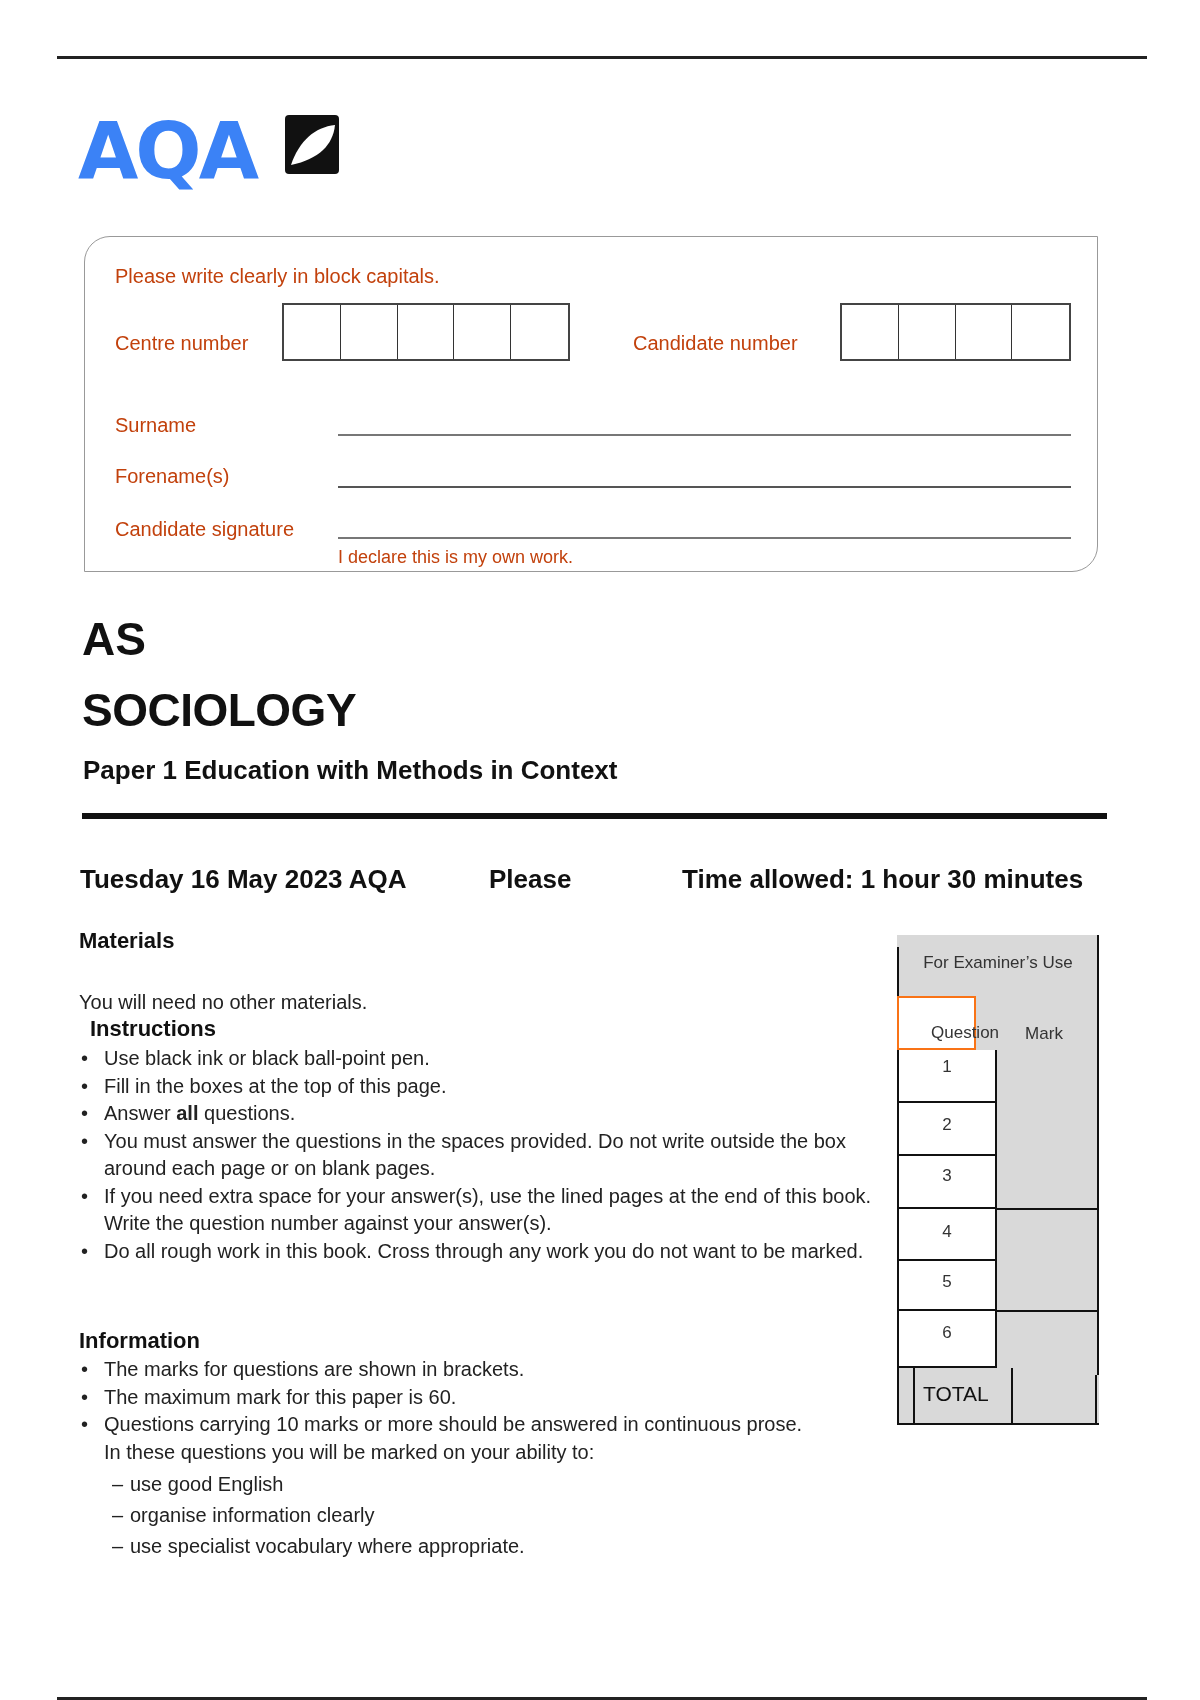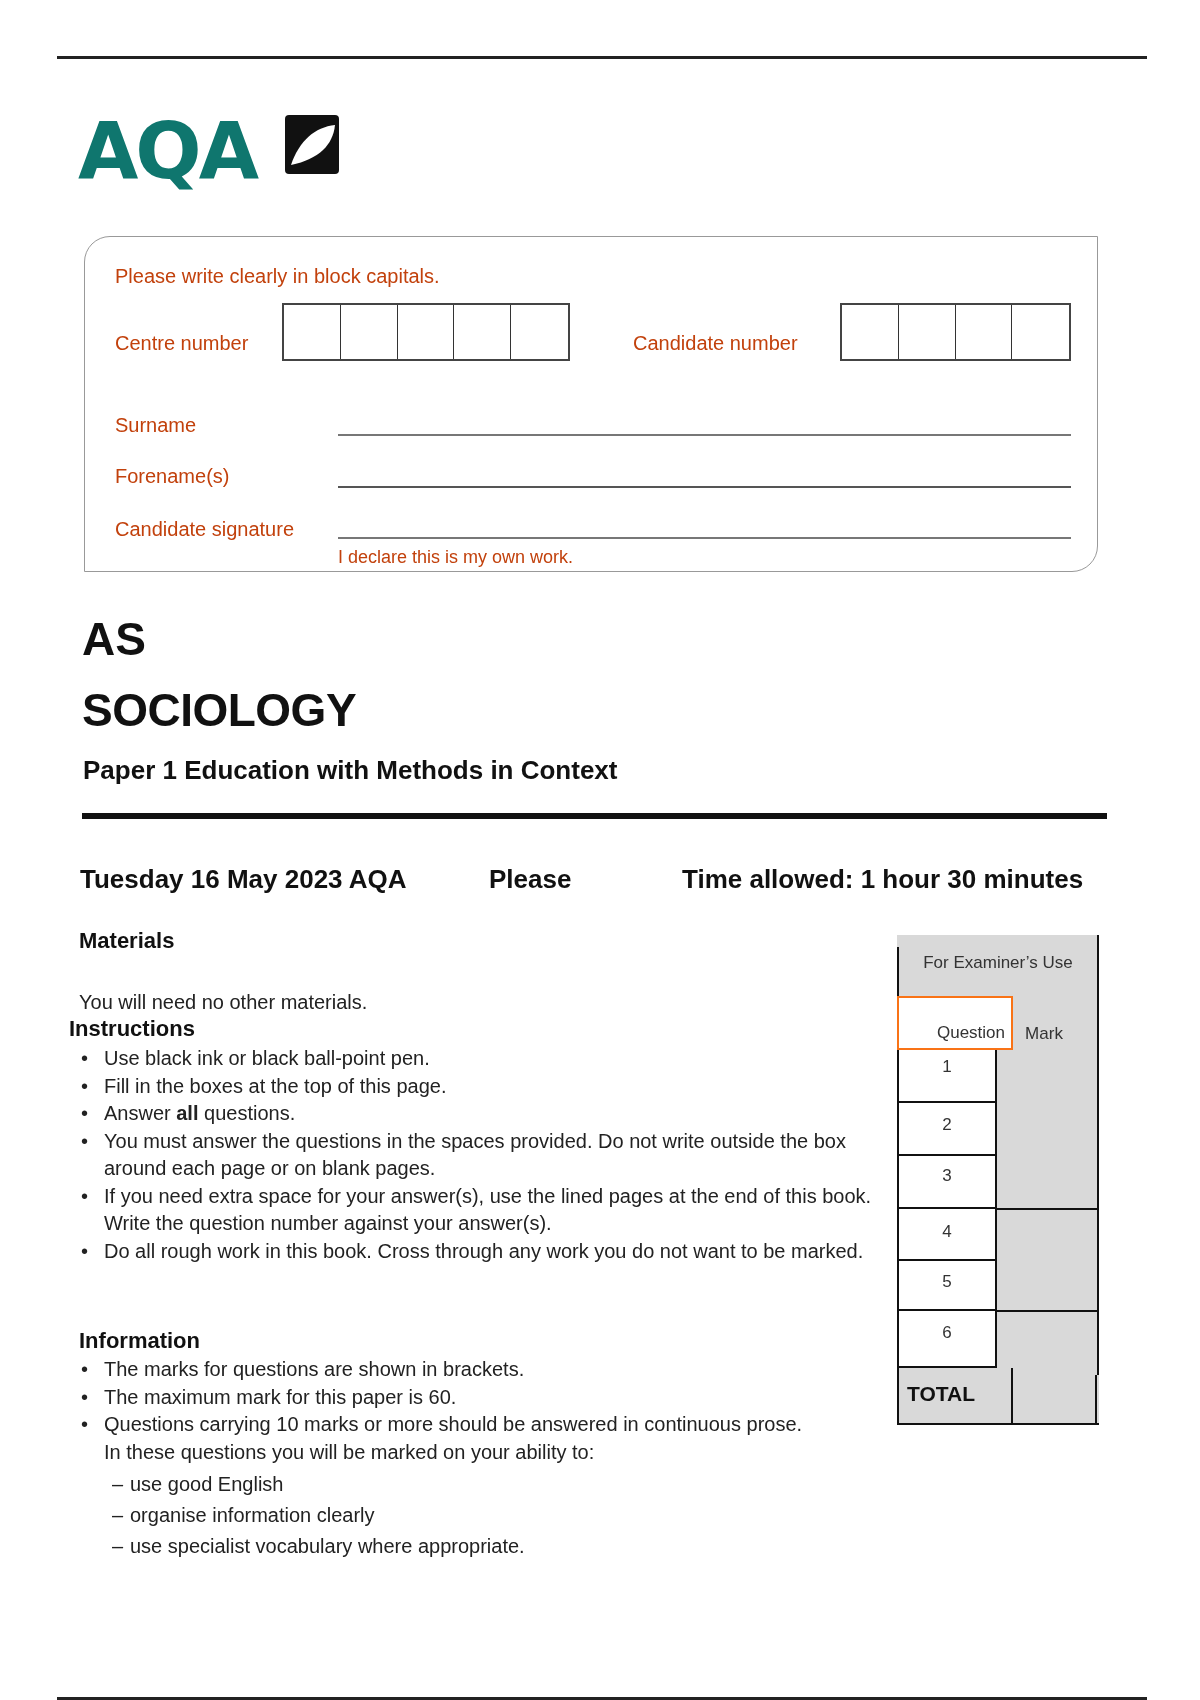--- a/index.html
+++ b/index.html
@@ -1,21 +1,21 @@
 <!DOCTYPE html>
 <html><head>
 <meta charset="utf-8">
 <style>
   * { box-sizing: border-box; margin: 0; padding: 0; }
   html, body { width: 1200px; height: 1700px; background: #ffffff; overflow: hidden; }
   body { position: relative; font-family: "Liberation Sans", sans-serif; color: #1a1a1a; }
   .rule { position: absolute; background: #222; }
 
   
-  .logo-text { position: absolute; left: 78px; top: 112px; font-family: "DejaVu Sans", sans-serif; font-weight: bold; font-size: 78px; letter-spacing: -3px; color: #0f766e; line-height: 1; }
+  .logo-text { position: absolute; left: 78px; top: 112px; font-family: "DejaVu Sans", sans-serif; font-weight: bold; font-size: 78px; letter-spacing: -3px; color: #3b82f6; line-height: 1; }
   .logo-mark { position: absolute; left: 285px; top: 115px; width: 54px; height: 59px; }
 
   
   .form-box { position: absolute; left: 84px; top: 236px; width: 1014px; height: 336px; border: 1.5px solid #999; border-radius: 26px 0 26px 0; }
   .form-label { position: absolute; font-size: 20px; color: #c2410c; white-space: nowrap; }
   .box-row { position: absolute; display: flex; height: 58px; border: 2px solid #444; }
   .box-row .cell { width: 57px; height: 100%; border-right: 1.5px solid #333; }
   .box-row .cell:last-child { border-right: none; }
   .write-line { position: absolute; height: 2px; background: #777; }
 
@@ -30,24 +30,24 @@
   ul.bullets li::before { content: "•"; position: absolute; left: 2px; top: 0; }
   ul.dashes { list-style: none; padding-left: 8px; margin-top: 3px; }
   ul.dashes li { padding-left: 18px; line-height: 31px; }
   ul.dashes li::before { content: "–"; left: 0; }
 
   
   .exam { position: absolute; left: 897px; top: 935px; width: 202px; height: 490px; }
   .exam-bg { position: absolute; inset: 0; background: #d9d9d9; }
   .exam-border { position: absolute; background: #111; }
   .exam-title { position: absolute; left: 0; top: 18px; width: 100%; text-align: center; font-size: 17px; color: #333; }
-  .q-col { position: absolute; left: 0; width: 116px; background: #fff; border: 2px solid #f97316; border-top-width: 2px; padding-left: 32px; }
+  .q-col { position: absolute; left: 0; width: 79px; background: #fff; border: 2px solid #f97316; border-top-width: 2px; padding-left: 32px; }
   .q-cell { position: absolute; left: 0; width: 100px; background: #fff; border: 2px solid #111; border-top: none; text-align: center; font-size: 17px; color: #333; }
   .mark-head { position: absolute; left: 100px; width: 94px; text-align: center; font-size: 17px; color: #333; }
-  .total { position: absolute; left: 0; width: 116px; background: #d9d9d9; border: 2px solid #111; border-top: none; font-weight: bold; font-size: 21px; color: #111; padding-left: 8px; }
+  .total { position: absolute; left: 16px; width: 100px; background: #d9d9d9; border: 2px solid #111; border-top: none; font-weight: normal; font-size: 21px; color: #111; padding-left: 8px; }
   .mark-sep { position: absolute; left: 100px; width: 102px; height: 2px; background: #111; }
 </style>
 </head>
 <body>
 
 <div class="rule" style="left:57px; top:56px; width:1090px; height:3px;"></div>
 
 <div class="logo-text">AQA</div>
 <svg class="logo-mark" viewBox="0 0 54 59">
   <rect x="0" y="0" width="54" height="59" rx="4" fill="#111"></rect>
@@ -90,21 +90,21 @@
 
 <div class="rule" style="left:82px; top:813px; width:1025px; height:6px; background:#111;"></div>
 
 <div class="title" style="left:80px; top:864px; font-size:26px;">Tuesday 16 May 2023 AQA</div>
 <div class="title" style="left:489px; top:864px; font-size:26px;">Please</div>
 <div class="title" style="left:682px; top:864px; font-size:26px;">Time allowed: 1 hour 30 minutes</div>
 
 <div class="sec-head" style="left:79px; top:928px;">Materials</div>
 <div class="body-text" style="left:79px; top:959px;margin-top:32px;">You will need no other materials.</div>
 
-<div class="sec-head" style="left:69px; top:1016px;">Instructions</div>
+<div class="sec-head" style="left:90px; top:1016px;">Instructions</div>
 <ul class="bullets" style="left:79px; top:1045px; width:800px;">
   <li>Use black ink or black ball-point pen.</li>
   <li>Fill in the boxes at the top of this page.</li>
   <li><span>Answer </span><b>all</b><span> questions.</span></li>
   <li style="white-space:normal;">You must answer the questions in the spaces provided.  Do not write outside the box around each page or on blank pages.</li>
   <li style="white-space:normal;">If you need extra space for your answer(s), use the lined pages at the end of this book.  Write the question number against your answer(s).</li>
   <li style="white-space:normal;">Do all rough work in this book.  Cross through any work you do not want to be marked.</li>
 </ul>
 
 <div class="sec-head" style="left:79px; top:1328px;">Information</div>

